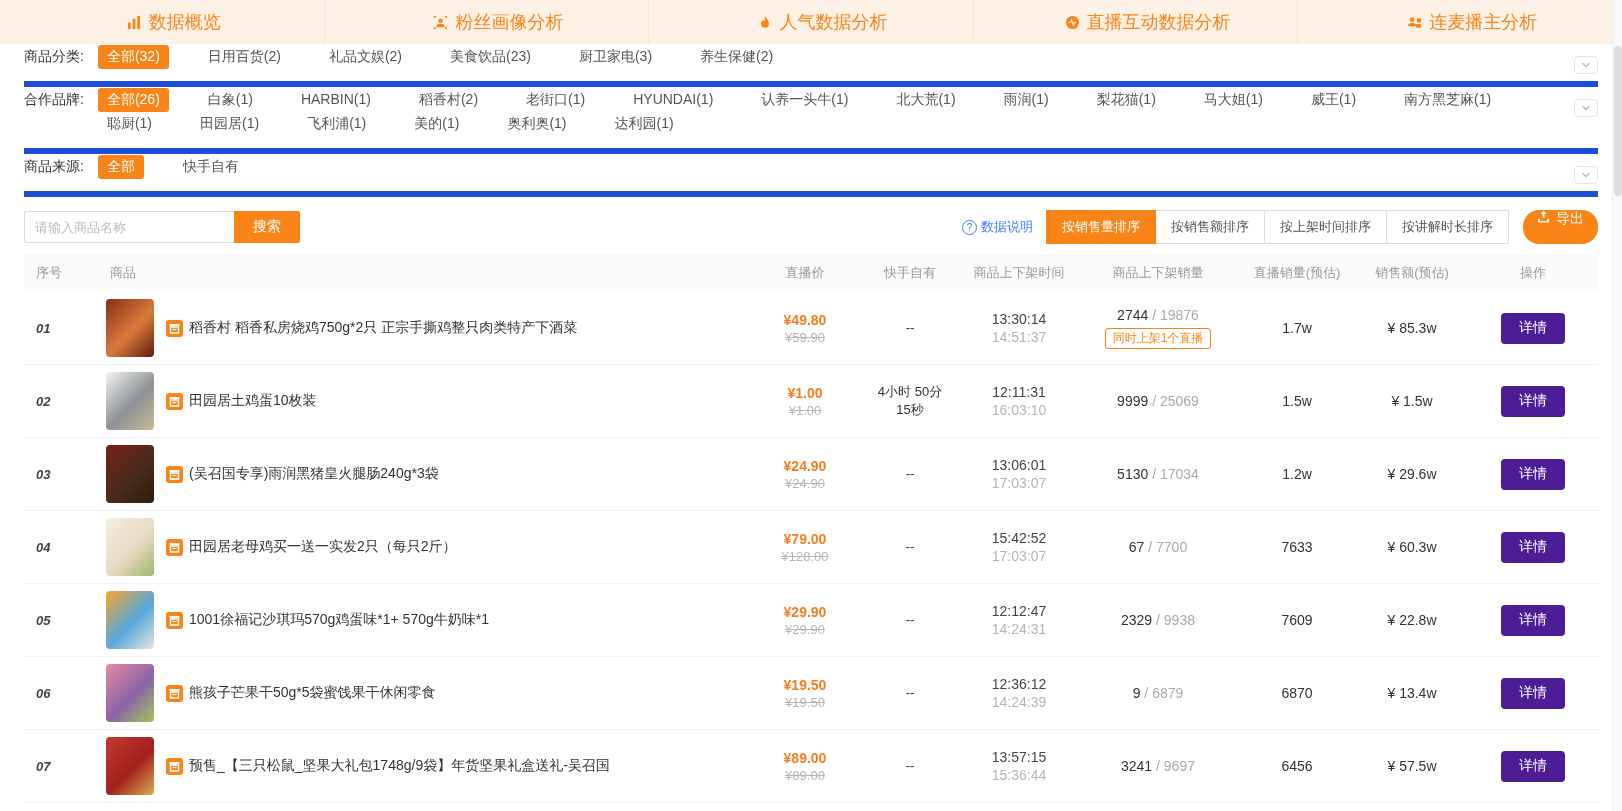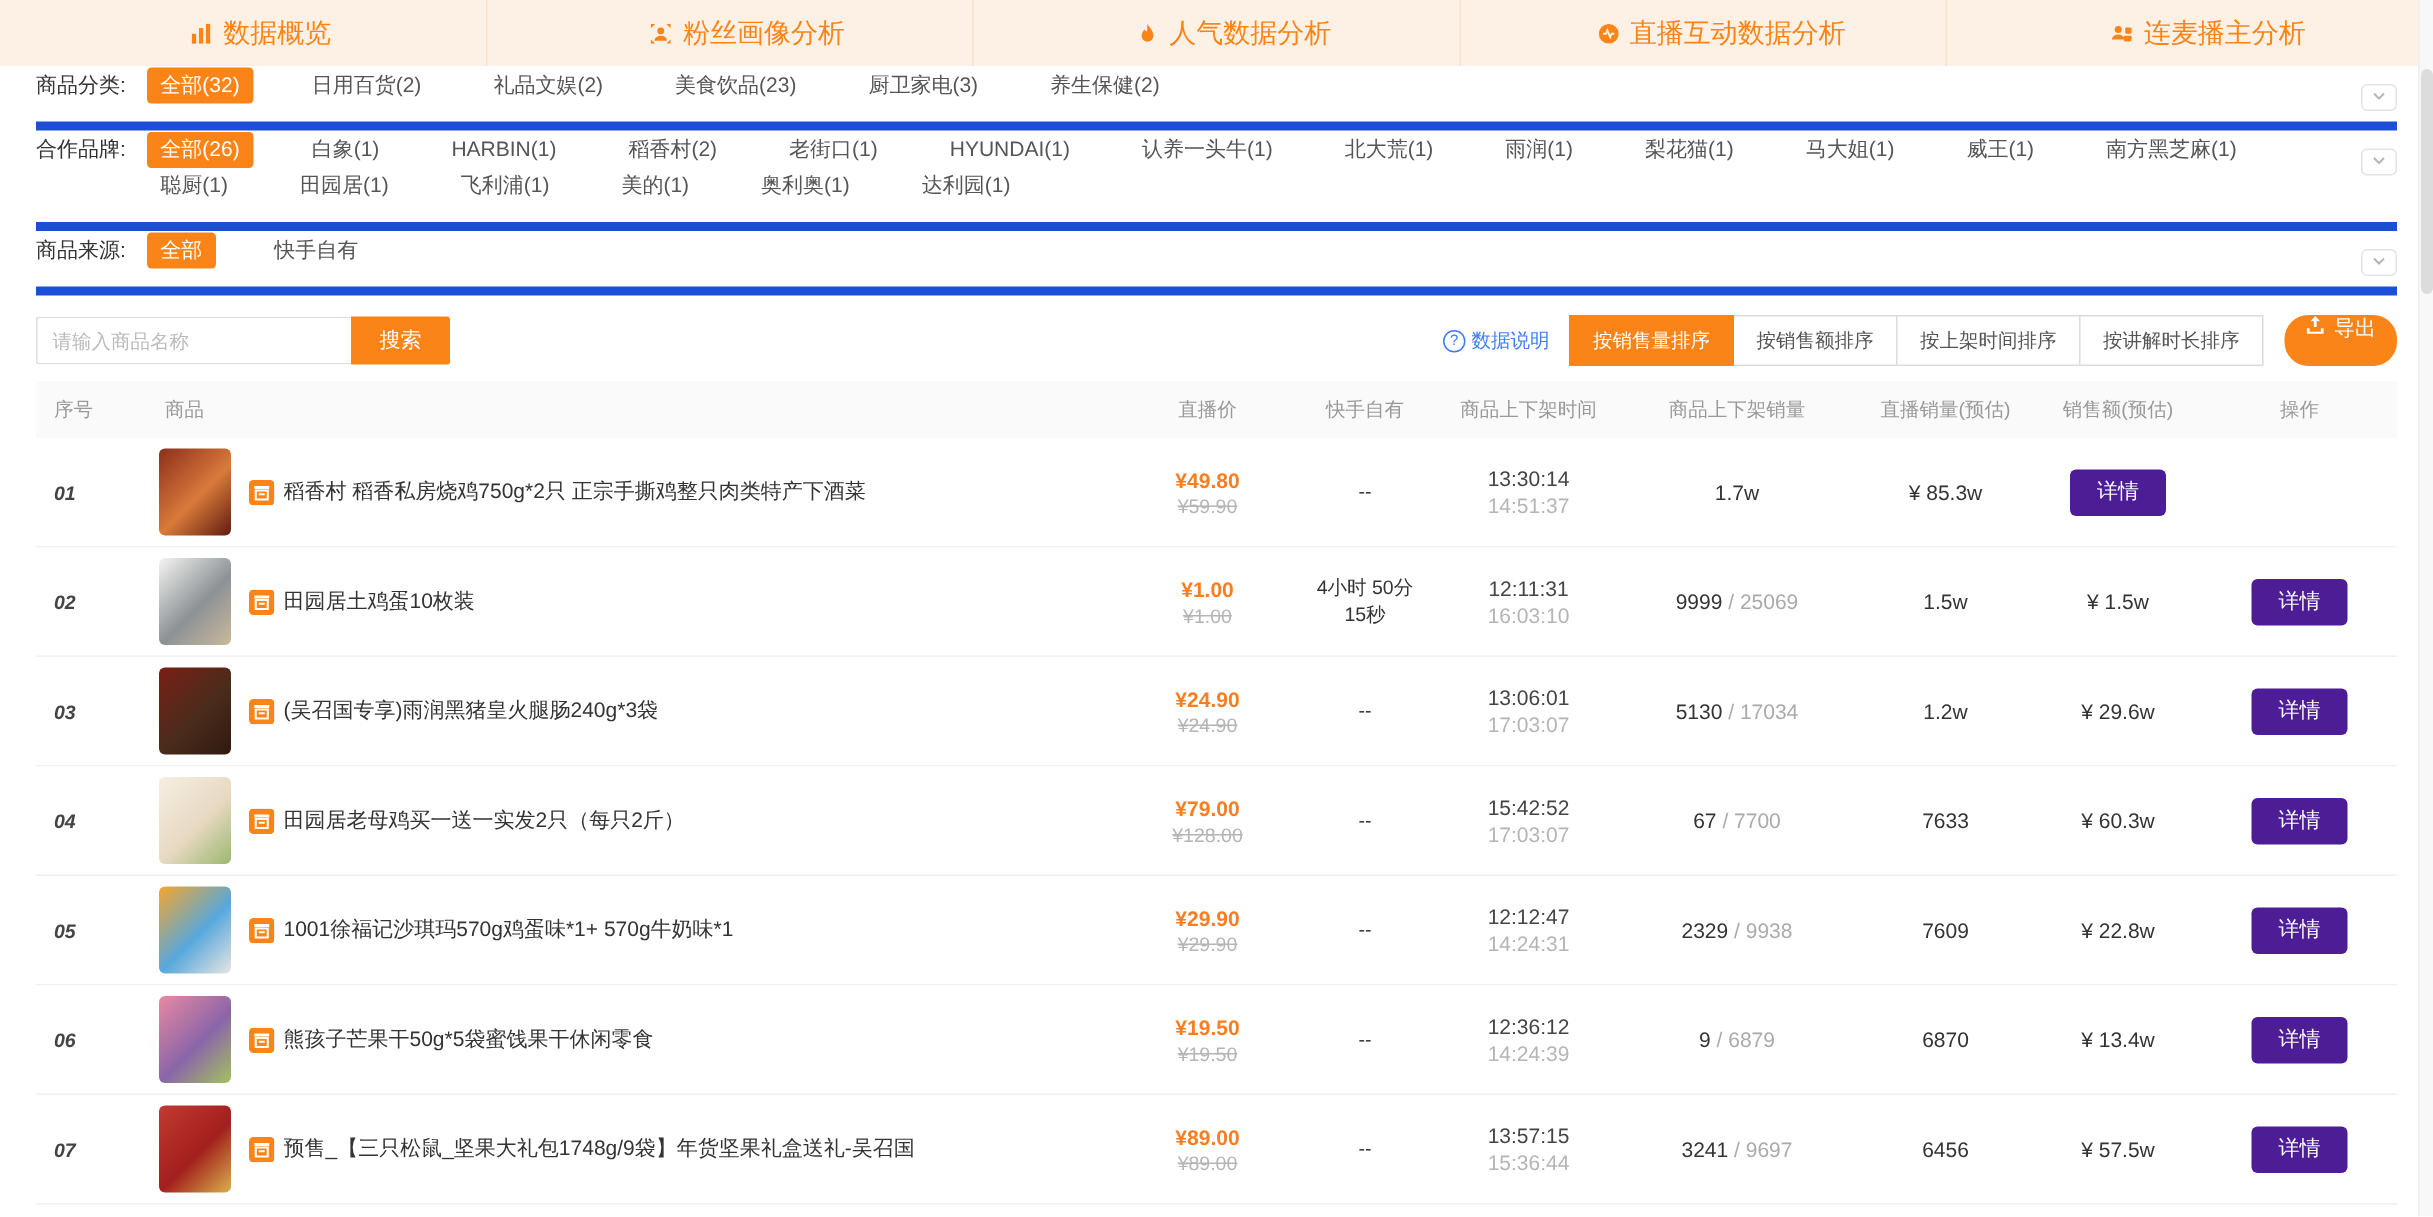--- a/index.html
+++ b/index.html
@@ -255,20 +255,21 @@
             </div>
             <div>
               <div class="price-now">¥49.80</div>
               <div class="price-old">¥59.90</div>
             </div>
             <div class="dur">--</div>
             <div>
               <div class="t-on">13:30:14</div>
               <div class="t-off">14:51:37</div>
             </div>
+            <div class="sales"><div><span>2744</span><span class="total"> / 19876</span></div><span class="badge">同时上架1个直播</span></div>
             <div class="vol">1.7w</div>
             <div class="rev">¥ 85.3w</div>
             <div class="op"><button class="detail-btn">详情</button></div>
           </div>
           <div class="trow">
             <div class="idx">02</div>
             <div class="prod-cell">
               <div class="prod-img" style="background: linear-gradient(135deg, rgb(244, 244, 242) 0%, rgb(141, 146, 150) 55%, rgb(201, 185, 154) 100%);"></div>
               <div class="prod-title">
                 <span style="display: flex;">

